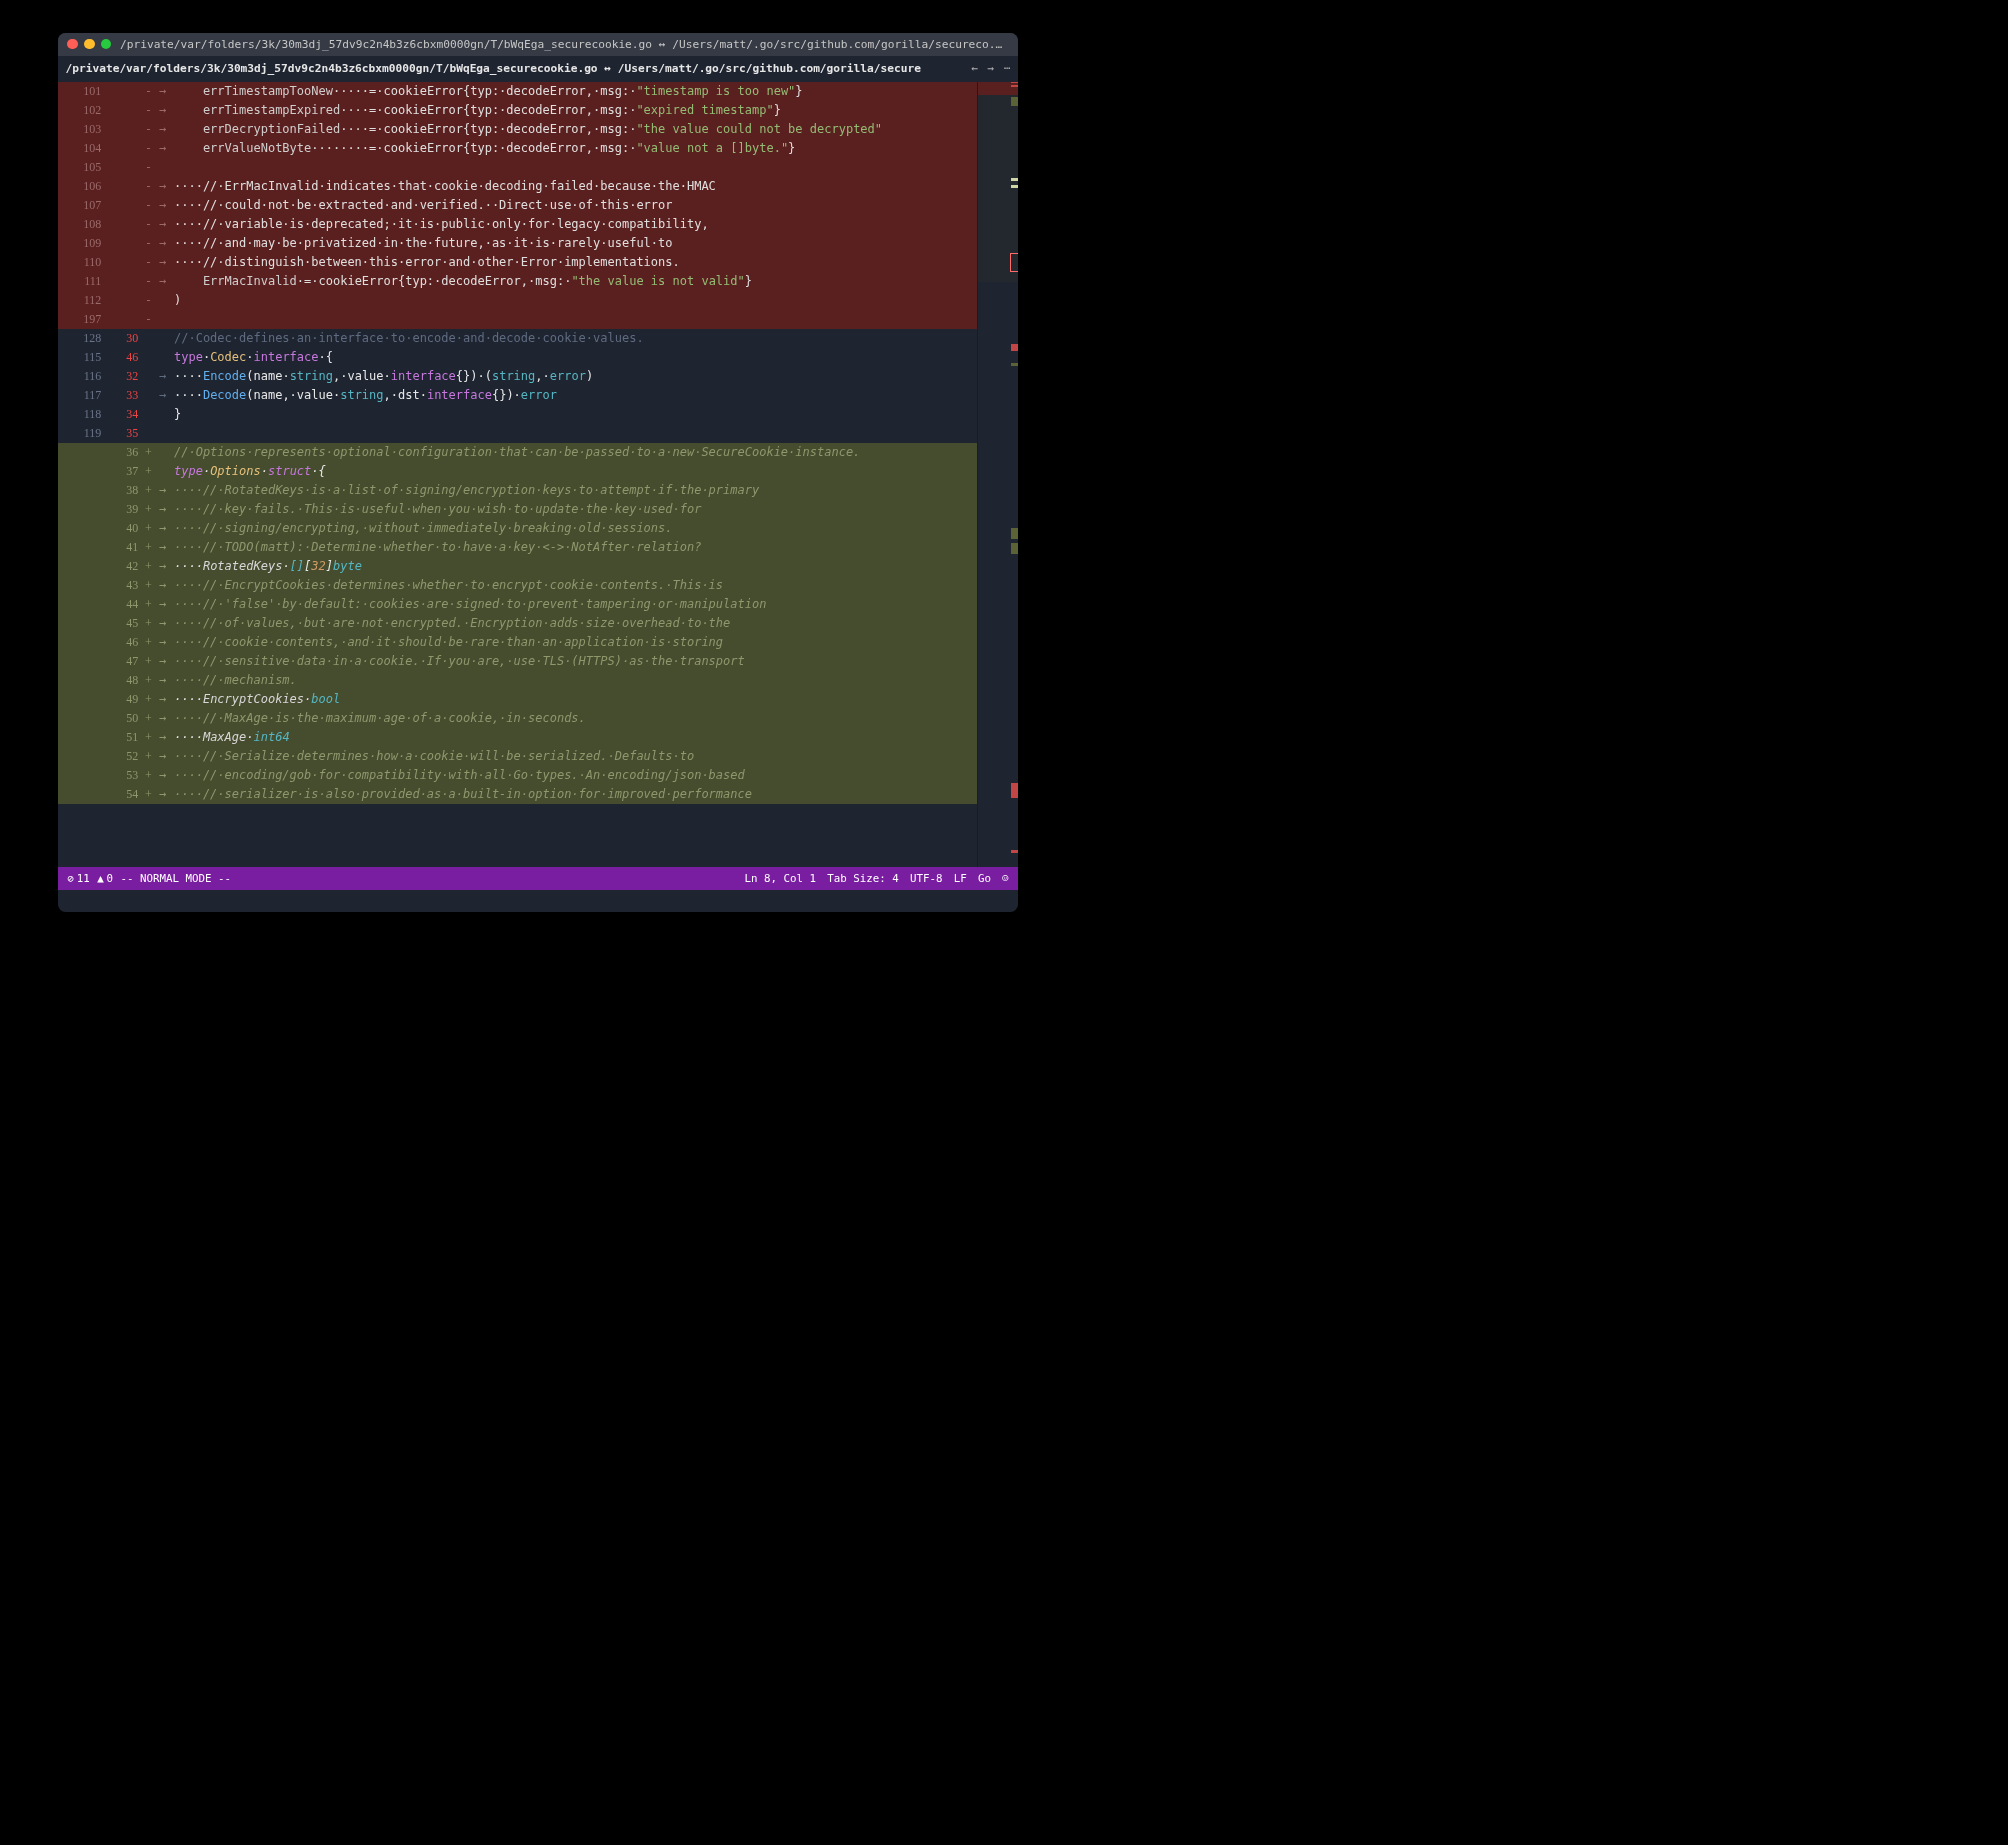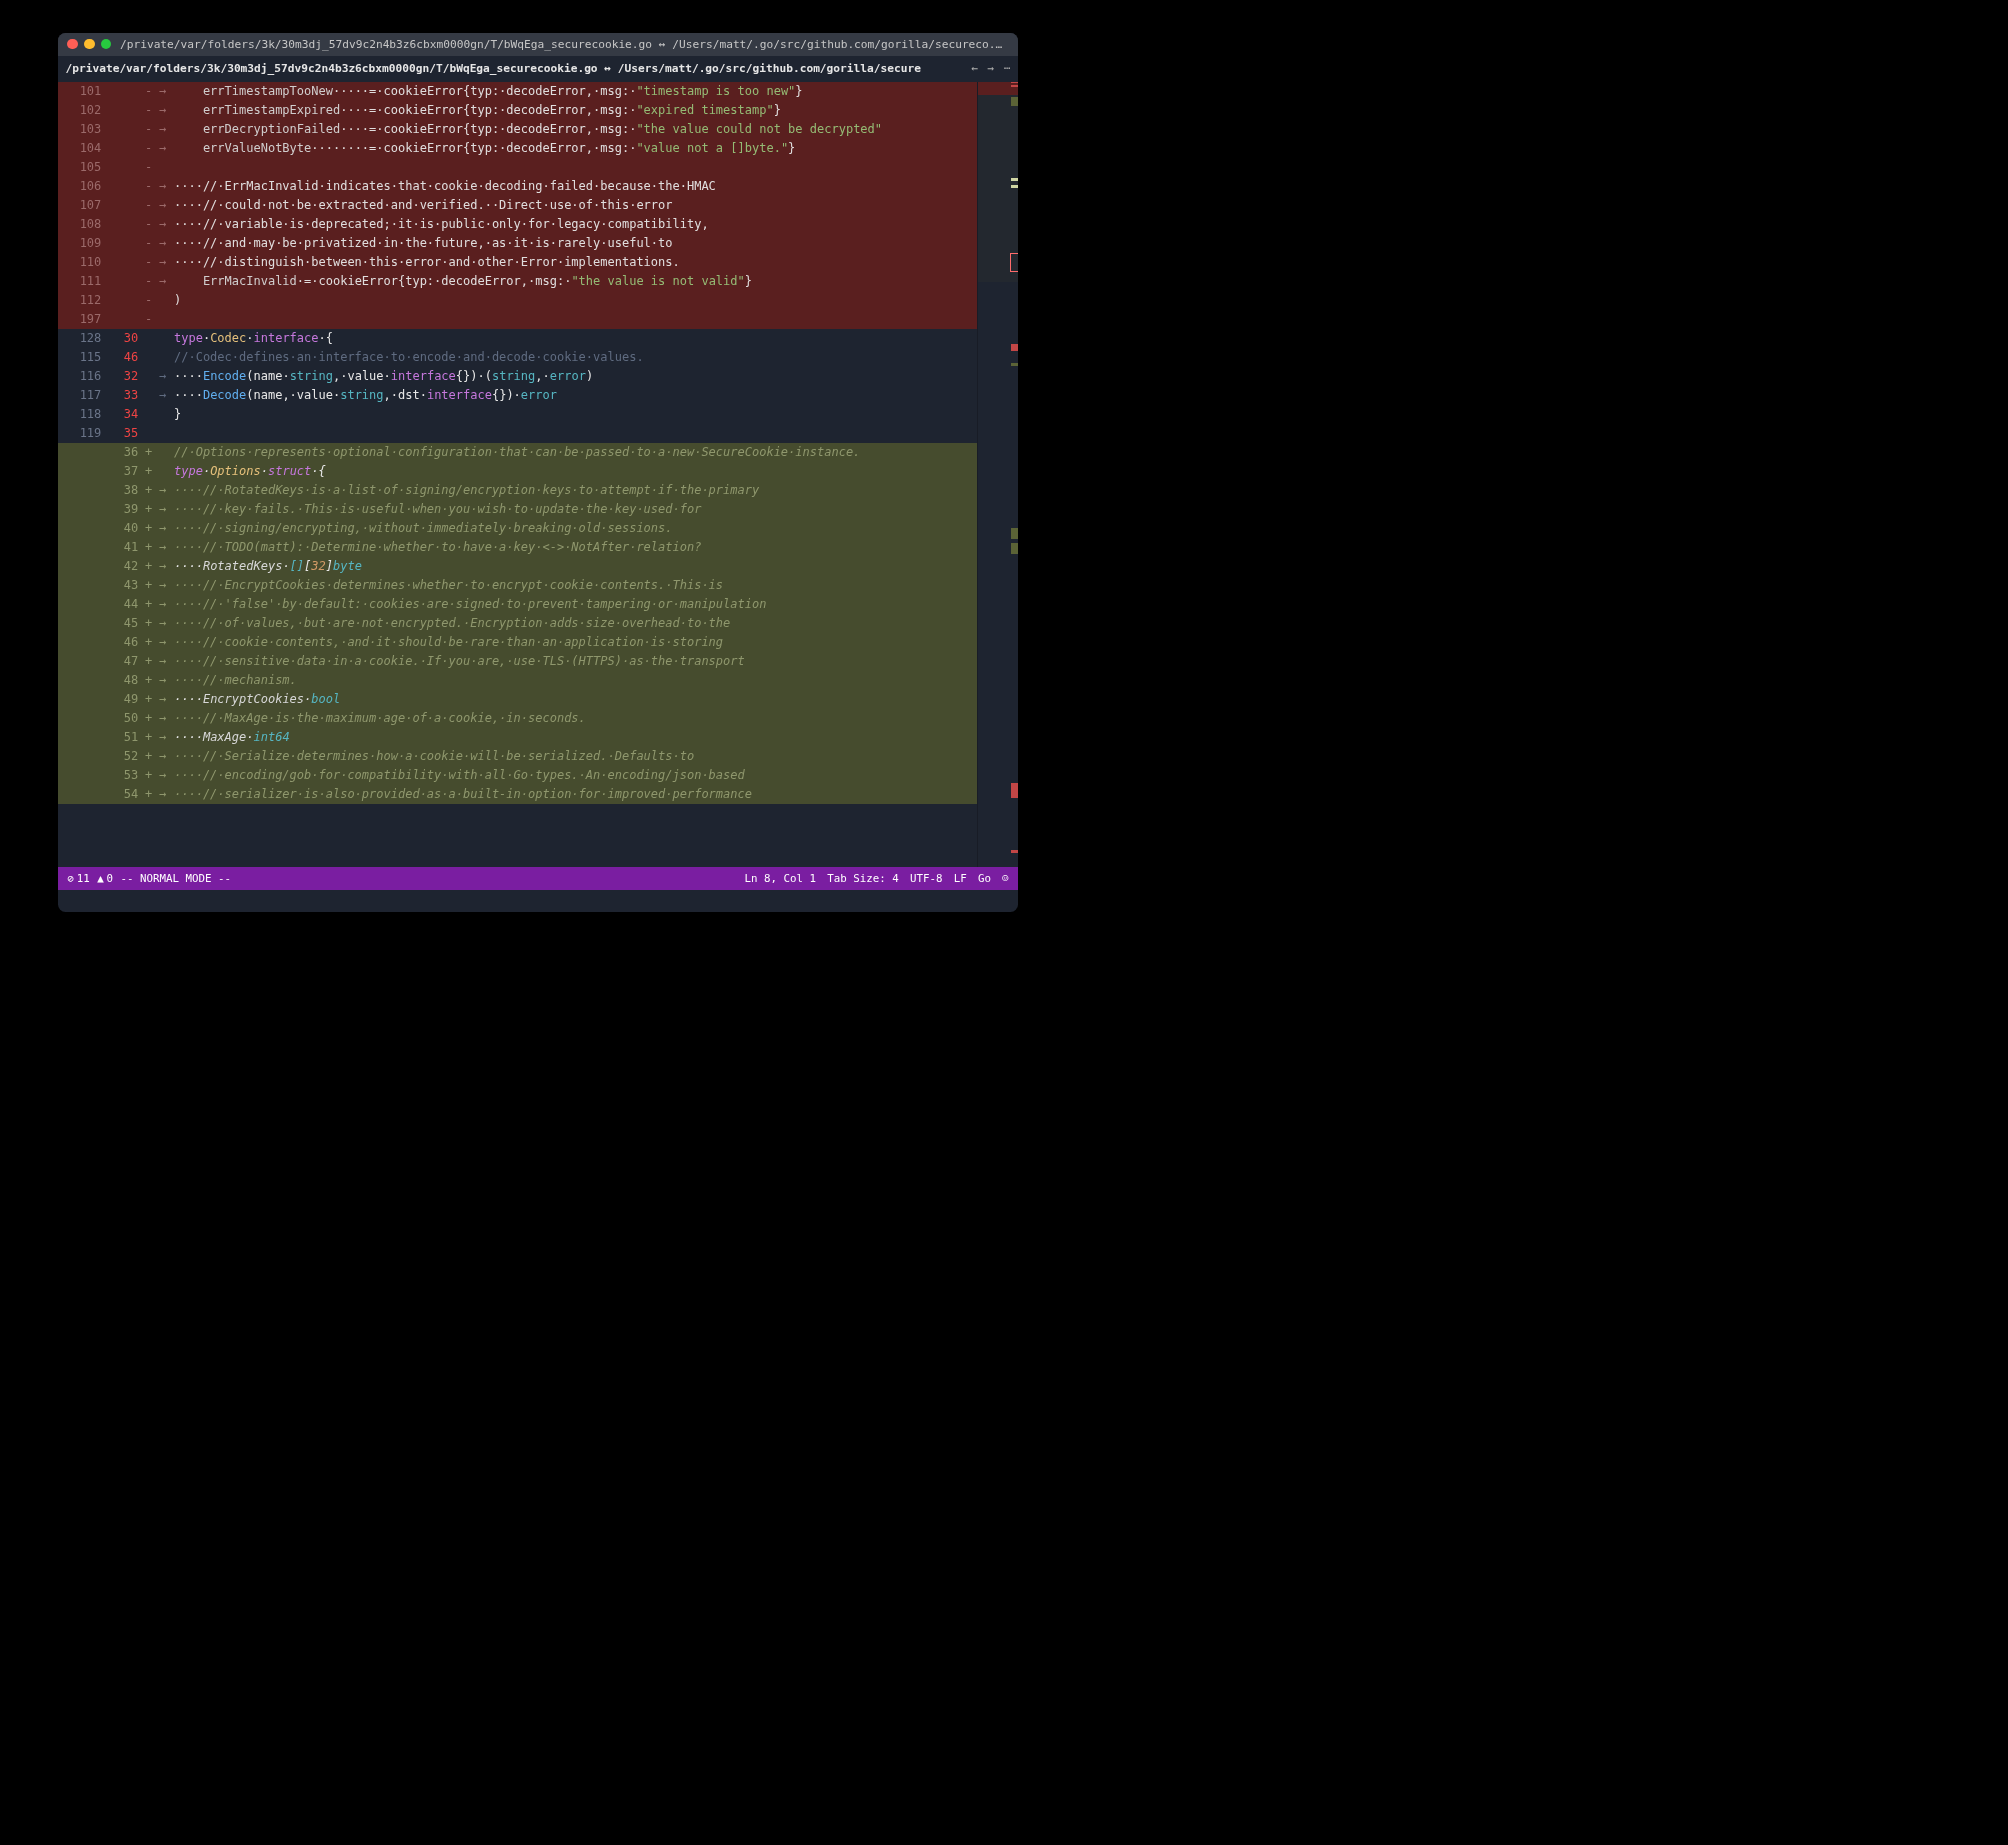--- a/index.html
+++ b/index.html
@@ -26,21 +26,21 @@
     position:relative; height:808px; overflow:hidden;
     font-size:12px; line-height:19px;
   }
   
   .minimap {
     position:absolute; top:0; right:0; width:41px; height:789px;
     background:#1e2430; border-left:0.9px solid rgba(0,0,0,.2);
   }
   .mm { position:absolute; left:0; right:0; }
   .gutter {
-    position:absolute; left:0; top:0; width:101px; height:789px;
+    position:absolute; left:0; top:0; width:101px; height:789px;font-family:Liberation Serif, serif;
   }
   .code-area {
     position:absolute; left:101px; top:0; right:41px; height:789px;
     overflow:hidden;
   }
   .line {
     display:flex; height:19px; white-space:pre;
   }
   .ln-l { width:47px; text-align:right; color:#6a7488; padding-right:3.7px; }
   .ln-r { width:37px; text-align:right; color:#ef4444; padding-right:3.7px; }
@@ -99,22 +99,22 @@
         <div class="line row-del"><span style="width: 15px; display: inline-block; color: rgb(155, 106, 106);">→</span><span class="code"><span class="id">    errValueNotByte</span><span class="wh">········</span><span class="wh">=·cookieError{typ:·decodeError,·msg:·</span><span class="str">"value not a []byte."</span><span class="wh">}</span></span></div>
         <div class="line row-del"><span style="width: 15px; display: inline-block; color: rgb(155, 106, 106);"> </span><span class="code"></span></div>
         <div class="line row-del"><span style="width: 15px; display: inline-block; color: rgb(155, 106, 106);">→</span><span class="code"><span class="wh">····//·ErrMacInvalid·indicates·that·cookie·decoding·failed·because·the·HMAC</span></span></div>
         <div class="line row-del"><span style="width: 15px; display: inline-block; color: rgb(155, 106, 106);">→</span><span class="code"><span class="wh">····//·could·not·be·extracted·and·verified.··Direct·use·of·this·error</span></span></div>
         <div class="line row-del"><span style="width: 15px; display: inline-block; color: rgb(155, 106, 106);">→</span><span class="code"><span class="wh">····//·variable·is·deprecated;·it·is·public·only·for·legacy·compatibility,</span></span></div>
         <div class="line row-del"><span style="width: 15px; display: inline-block; color: rgb(155, 106, 106);">→</span><span class="code"><span class="wh">····//·and·may·be·privatized·in·the·future,·as·it·is·rarely·useful·to</span></span></div>
         <div class="line row-del"><span style="width: 15px; display: inline-block; color: rgb(155, 106, 106);">→</span><span class="code"><span class="wh">····//·distinguish·between·this·error·and·other·Error·implementations.</span></span></div>
         <div class="line row-del"><span style="width: 15px; display: inline-block; color: rgb(155, 106, 106);">→</span><span class="code"><span class="id">    ErrMacInvalid</span><span class="wh">·=·cookieError{typ:·decodeError,·msg:·</span><span class="str">"the value is not valid"</span><span class="wh">}</span></span></div>
         <div class="line row-del"><span style="width: 15px; display: inline-block; color: rgb(155, 106, 106);"> </span><span class="code"><span class="wh">)</span></span></div>
         <div class="line row-del"><span style="width: 15px; display: inline-block; color: rgb(155, 106, 106);"> </span><span class="code"></span></div>
+        <div class="line row-ctx"><span style="width: 15px; display: inline-block; color: rgb(95, 107, 128);"> </span><span class="code"><span class="code">//·Codec·defines·an·interface·to·encode·and·decode·cookie·values.</span></span></div>
         <div class="line row-ctx"><span style="width: 15px; display: inline-block; color: rgb(95, 107, 128);"> </span><span class="code"><span class="kw">type</span><span class="wh">·</span><span class="typ">Codec</span><span class="wh">·</span><span class="kw">interface</span><span class="wh">·{</span></span></div>
-        <div class="line row-ctx"><span style="width: 15px; display: inline-block; color: rgb(95, 107, 128);"> </span><span class="code"><span class="code">//·Codec·defines·an·interface·to·encode·and·decode·cookie·values.</span></span></div>
         <div class="line row-ctx"><span style="width: 15px; display: inline-block; color: rgb(95, 107, 128);">→</span><span class="code"><span class="wh">····</span><span class="fn">Encode</span><span class="wh">(name·</span><span class="bt">string</span><span class="wh">,·value·</span><span class="kw">interface</span><span class="wh">{})·(</span><span class="bt">string</span><span class="wh">,·</span><span class="bt">error</span><span class="wh">)</span></span></div>
         <div class="line row-ctx"><span style="width: 15px; display: inline-block; color: rgb(95, 107, 128);">→</span><span class="code"><span class="wh">····</span><span class="fn">Decode</span><span class="wh">(name,·value·</span><span class="bt">string</span><span class="wh">,·dst·</span><span class="kw">interface</span><span class="wh">{})·</span><span class="bt">error</span></span></div>
         <div class="line row-ctx"><span style="width: 15px; display: inline-block; color: rgb(95, 107, 128);"> </span><span class="code"><span class="wh">}</span></span></div>
         <div class="line row-ctx"><span style="width: 15px; display: inline-block; color: rgb(95, 107, 128);"> </span><span class="code"></span></div>
         <div class="line row-add"><span style="width: 15px; display: inline-block; color: rgb(143, 151, 109);"> </span><span class="code"><span class="code">//·Options·represents·optional·configuration·that·can·be·passed·to·a·new·SecureCookie·instance.</span></span></div>
         <div class="line row-add"><span style="width: 15px; display: inline-block; color: rgb(143, 151, 109);"> </span><span class="code"><span class="kw">type</span><span class="wh">·</span><span class="typ">Options</span><span class="wh">·</span><span class="kw">struct</span><span class="wh">·{</span></span></div>
         <div class="line row-add"><span style="width: 15px; display: inline-block; color: rgb(143, 151, 109);">→</span><span class="code"><span class="code">····//·RotatedKeys·is·a·list·of·signing/encryption·keys·to·attempt·if·the·primary</span></span></div>
         <div class="line row-add"><span style="width: 15px; display: inline-block; color: rgb(143, 151, 109);">→</span><span class="code"><span class="code">····//·key·fails.·This·is·useful·when·you·wish·to·update·the·key·used·for</span></span></div>
         <div class="line row-add"><span style="width: 15px; display: inline-block; color: rgb(143, 151, 109);">→</span><span class="code"><span class="code">····//·signing/encrypting,·without·immediately·breaking·old·sessions.</span></span></div>
         <div class="line row-add"><span style="width: 15px; display: inline-block; color: rgb(143, 151, 109);">→</span><span class="code"><span class="code">····//·TODO(matt):·Determine·whether·to·have·a·key·&lt;-&gt;·NotAfter·relation?</span></span></div>

